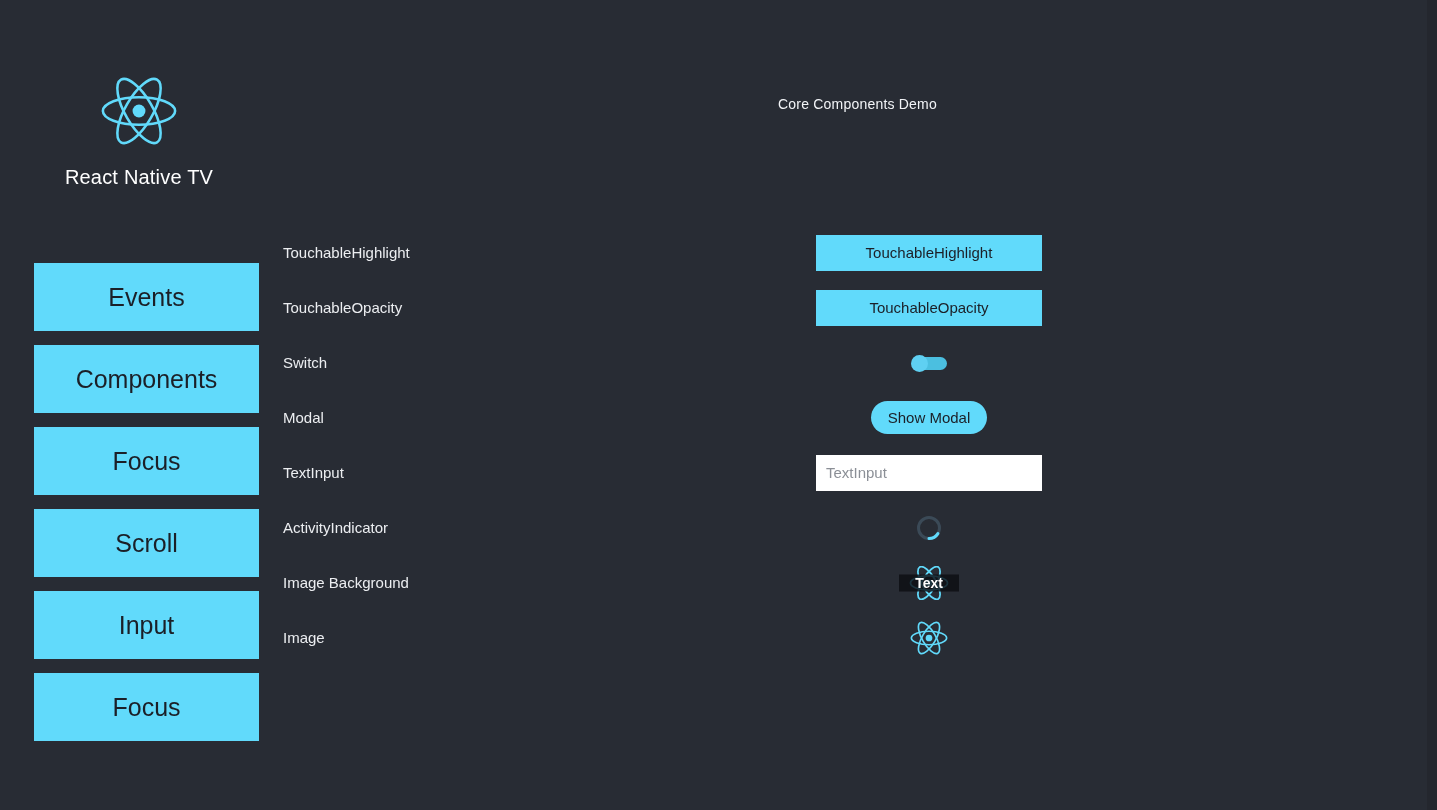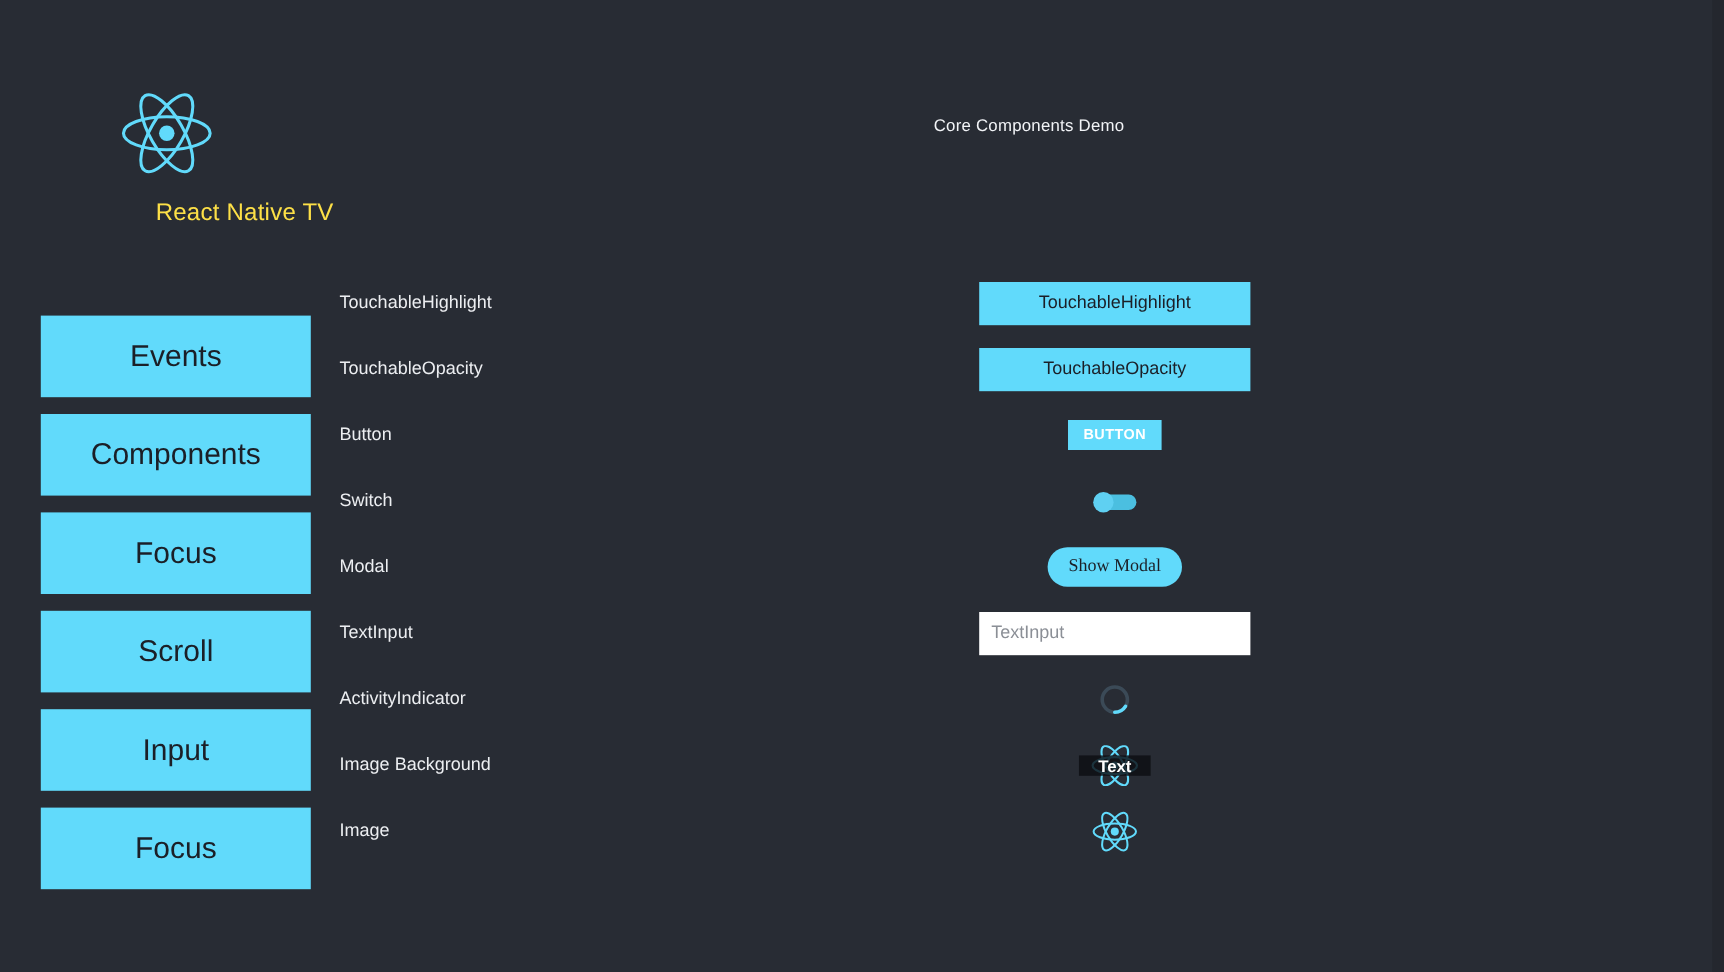--- a/index.html
+++ b/index.html
@@ -41,23 +41,22 @@
   }
   .brand-logo {
     width: 86px; height: 86px;
     margin: 0 auto;
     display: block;
   }
   .brand-title {
     margin-top: 12px;
     font-size: 20px;
     font-weight: 400;
-    color: #fde047;
+    color: #ffffff;
     letter-spacing: 0.2px;
-    text-align: right;
   }
 
   .nav {
     position: absolute;
     left: 34px; top: 263px;
     width: 225px;
   }
   .nav-item {
     width: 225px;
     height: 68px;
@@ -173,21 +172,21 @@
   }
 
   
   .modal-button {
     background: #61dafb;
     color: #1b1f27;
     font-size: 15px;
     padding: 8px 17px;
     border: none;
     border-radius: 17px;
-    font-family: Liberation Serif, serif;
+    font-family: Liberation Sans, sans-serif;
     cursor: pointer;
   }
 
   
   .text-input {
     width: 226px;
     height: 36px;
     background: #ffffff;
     border: none;
     padding: 0 10px;
@@ -278,26 +277,20 @@
     </div>
   </div>
 
   <div class="row">
     <div class="row-label">TouchableOpacity</div>
     <div class="row-control">
       <button class="touchable">TouchableOpacity</button>
     </div>
   </div>
 
-  <div class="row">
-    <div class="row-label">Button</div>
-    <div class="row-control">
-      <button class="rn-button">BUTTON</button>
-    </div>
-  </div>
 
   <div class="row">
     <div class="row-label">Switch</div>
     <div class="row-control">
       <div class="switch">
         <div class="switch-track"></div>
         <div class="switch-thumb"></div>
       </div>
     </div>
   </div>

